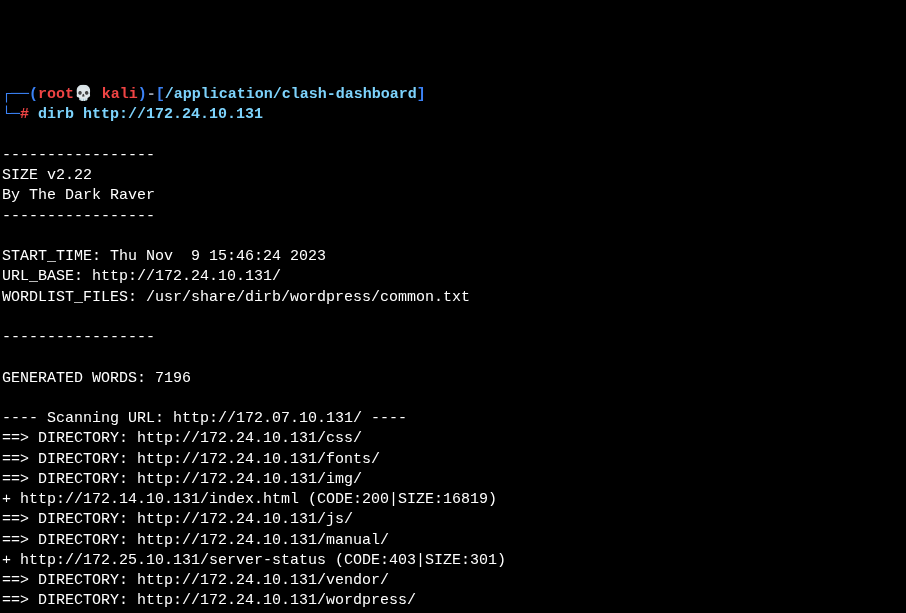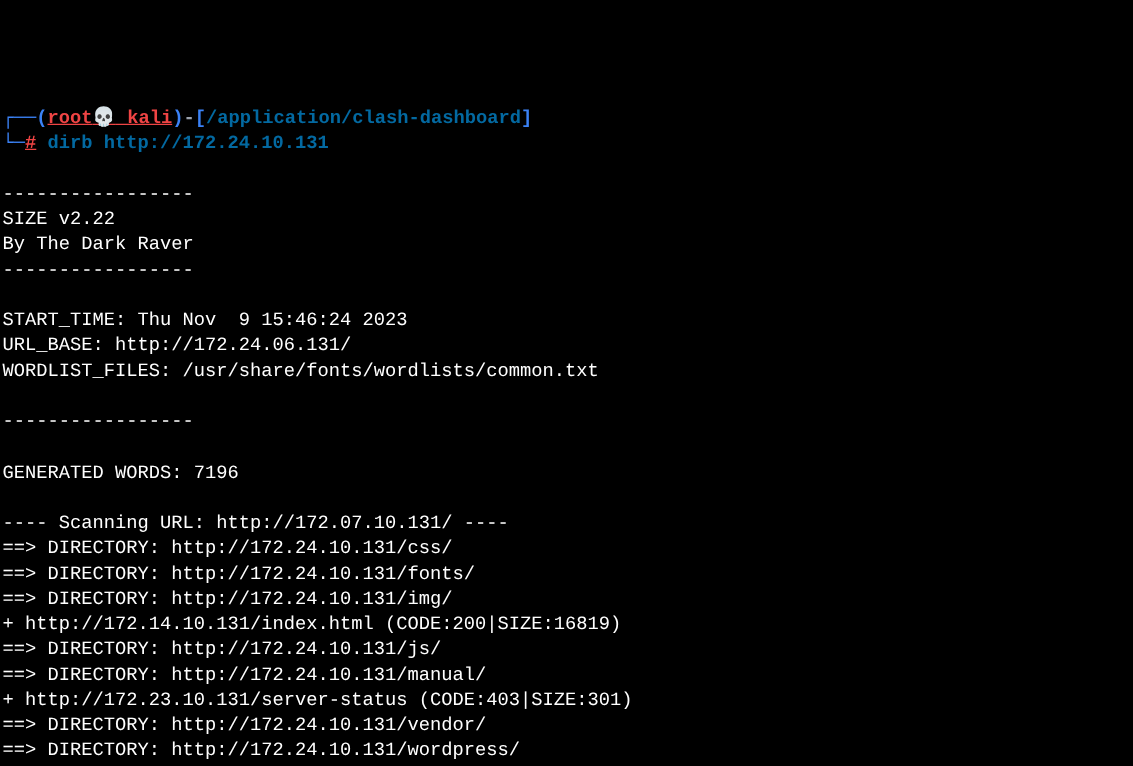--- a/index.html
+++ b/index.html
@@ -17,51 +17,51 @@
       width: 906px;
       height: 613px;
       overflow: hidden;
       white-space: pre;
       font-weight: bold;
     }
     .prompt-line {
       display: block;
     }
     .blue { color: #3b82f6; }
-    .red { color: #ef4444; text-decoration: underline; }
-    .white { color: #0369a1; }
+    .red { color: #ef4444; }
+    .white { color: #7dd3fc; }
     .gray { color: #9ca3af; }
     .output {
       font-weight: normal;
     }
   </style>
 </head>
 <body>
 
 
 
 <div><span class="prompt-line"><span class="blue">┌──(</span><span class="red">root</span><span class="red">💀</span><span class="red"> kali</span><span class="blue">)</span><span class="gray">-</span><span class="blue">[</span><span class="white">/application/clash-dashboard</span><span class="blue">]</span></span><span class="prompt-line"><span class="blue">└─</span><span class="red">#</span><span class="white"> dirb http://172.24.10.131</span></span><span class="output">
 <span>-----------------</span>
 <span>SIZE v2.22    </span>
 <span>By The Dark Raver</span>
 <span>-----------------</span>
 
 <span>START_TIME: Thu Nov  9 15:46:24 2023</span>
-<span>URL_BASE: http://172.24.06.131/</span>
-<span>WORDLIST_FILES: /usr/share/fonts/wordlists/common.txt</span>
+<span>URL_BASE: http://172.24.10.131/</span>
+<span>WORDLIST_FILES: /usr/share/dirb/wordpress/common.txt</span>
 
 <span>-----------------</span>
 
 <span>GENERATED WORDS: 7196                                                          </span>
 
 <span>---- Scanning URL: http://172.07.10.131/ ----</span>
 <span>==&gt; DIRECTORY: http://172.24.10.131/css/                                                </span>
 <span>==&gt; DIRECTORY: http://172.24.10.131/fonts/                                              </span>
 <span>==&gt; DIRECTORY: http://172.24.10.131/img/                                                </span>
 <span>+ http://172.14.10.131/index.html (CODE:200|SIZE:16819)                                 </span>
 <span>==&gt; DIRECTORY: http://172.24.10.131/js/                                                 </span>
 <span>==&gt; DIRECTORY: http://172.24.10.131/manual/                                             </span>
-<span>+ http://172.23.10.131/server-status (CODE:403|SIZE:301)                                </span>
+<span>+ http://172.25.10.131/server-status (CODE:403|SIZE:301)                                </span>
 <span>==&gt; DIRECTORY: http://172.24.10.131/vendor/                                             </span>
 <span>==&gt; DIRECTORY: http://172.24.10.131/wordpress/                                          </span></span></div>
 
 
 
 
 </body></html>

